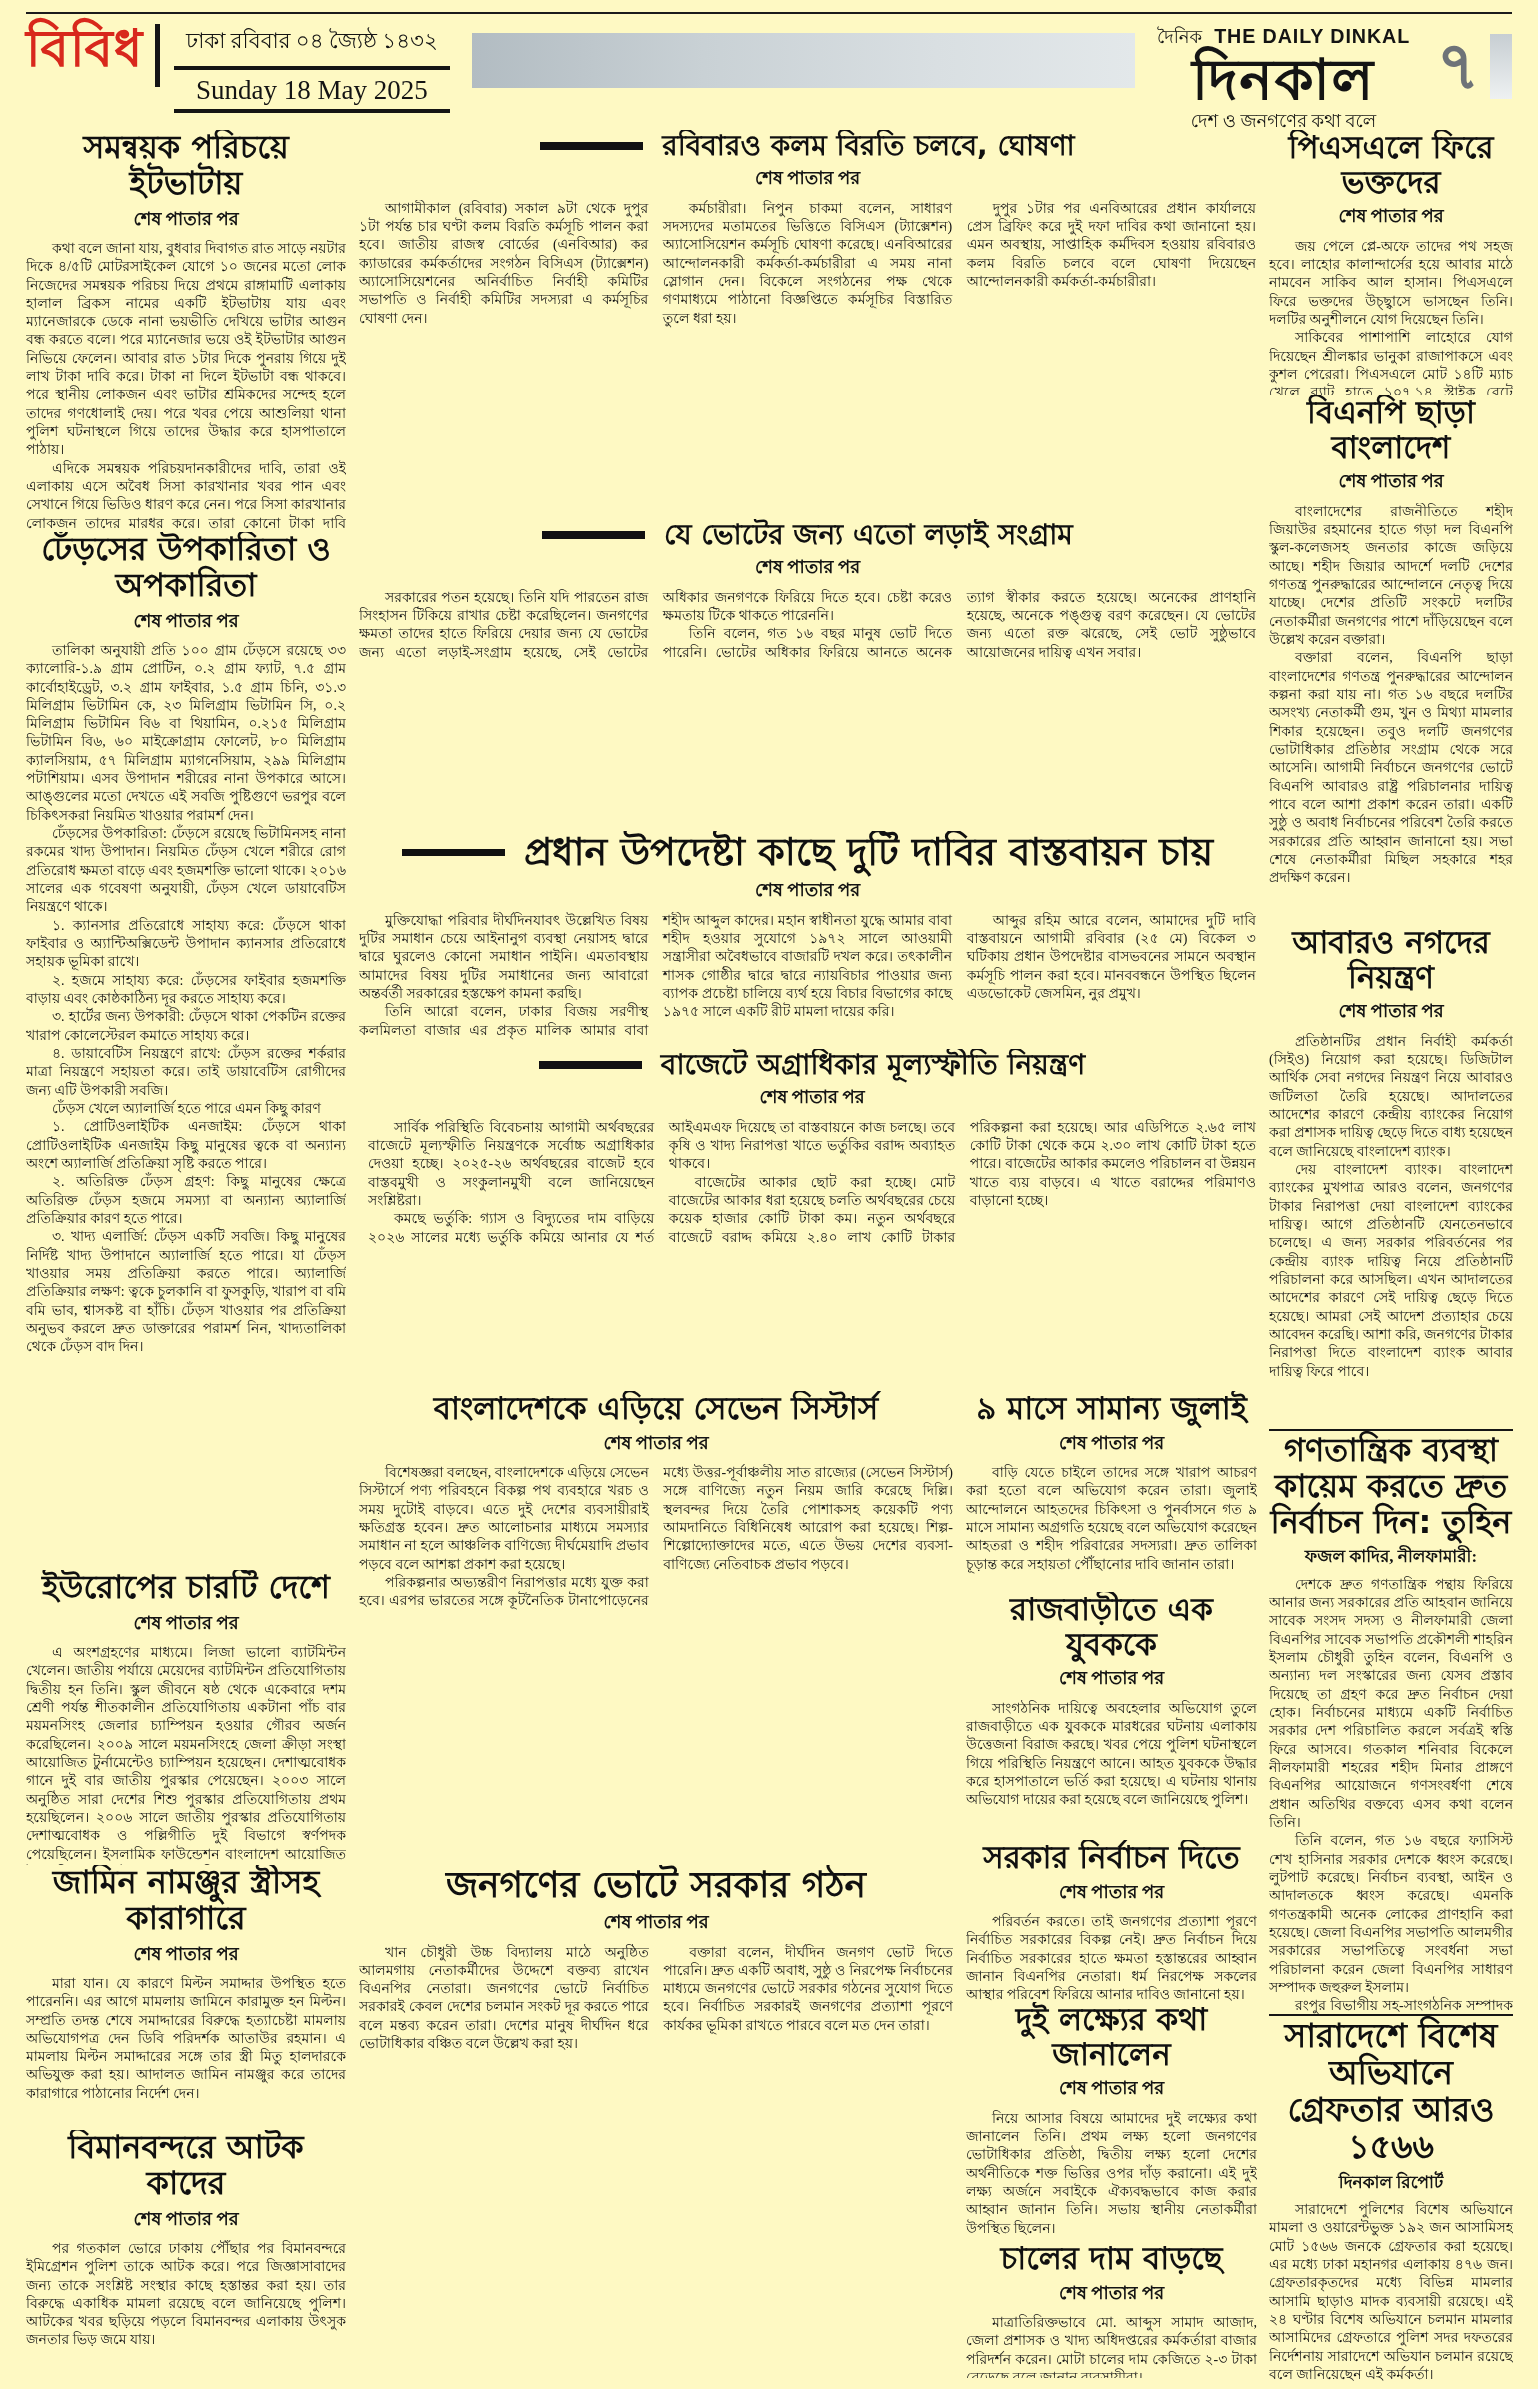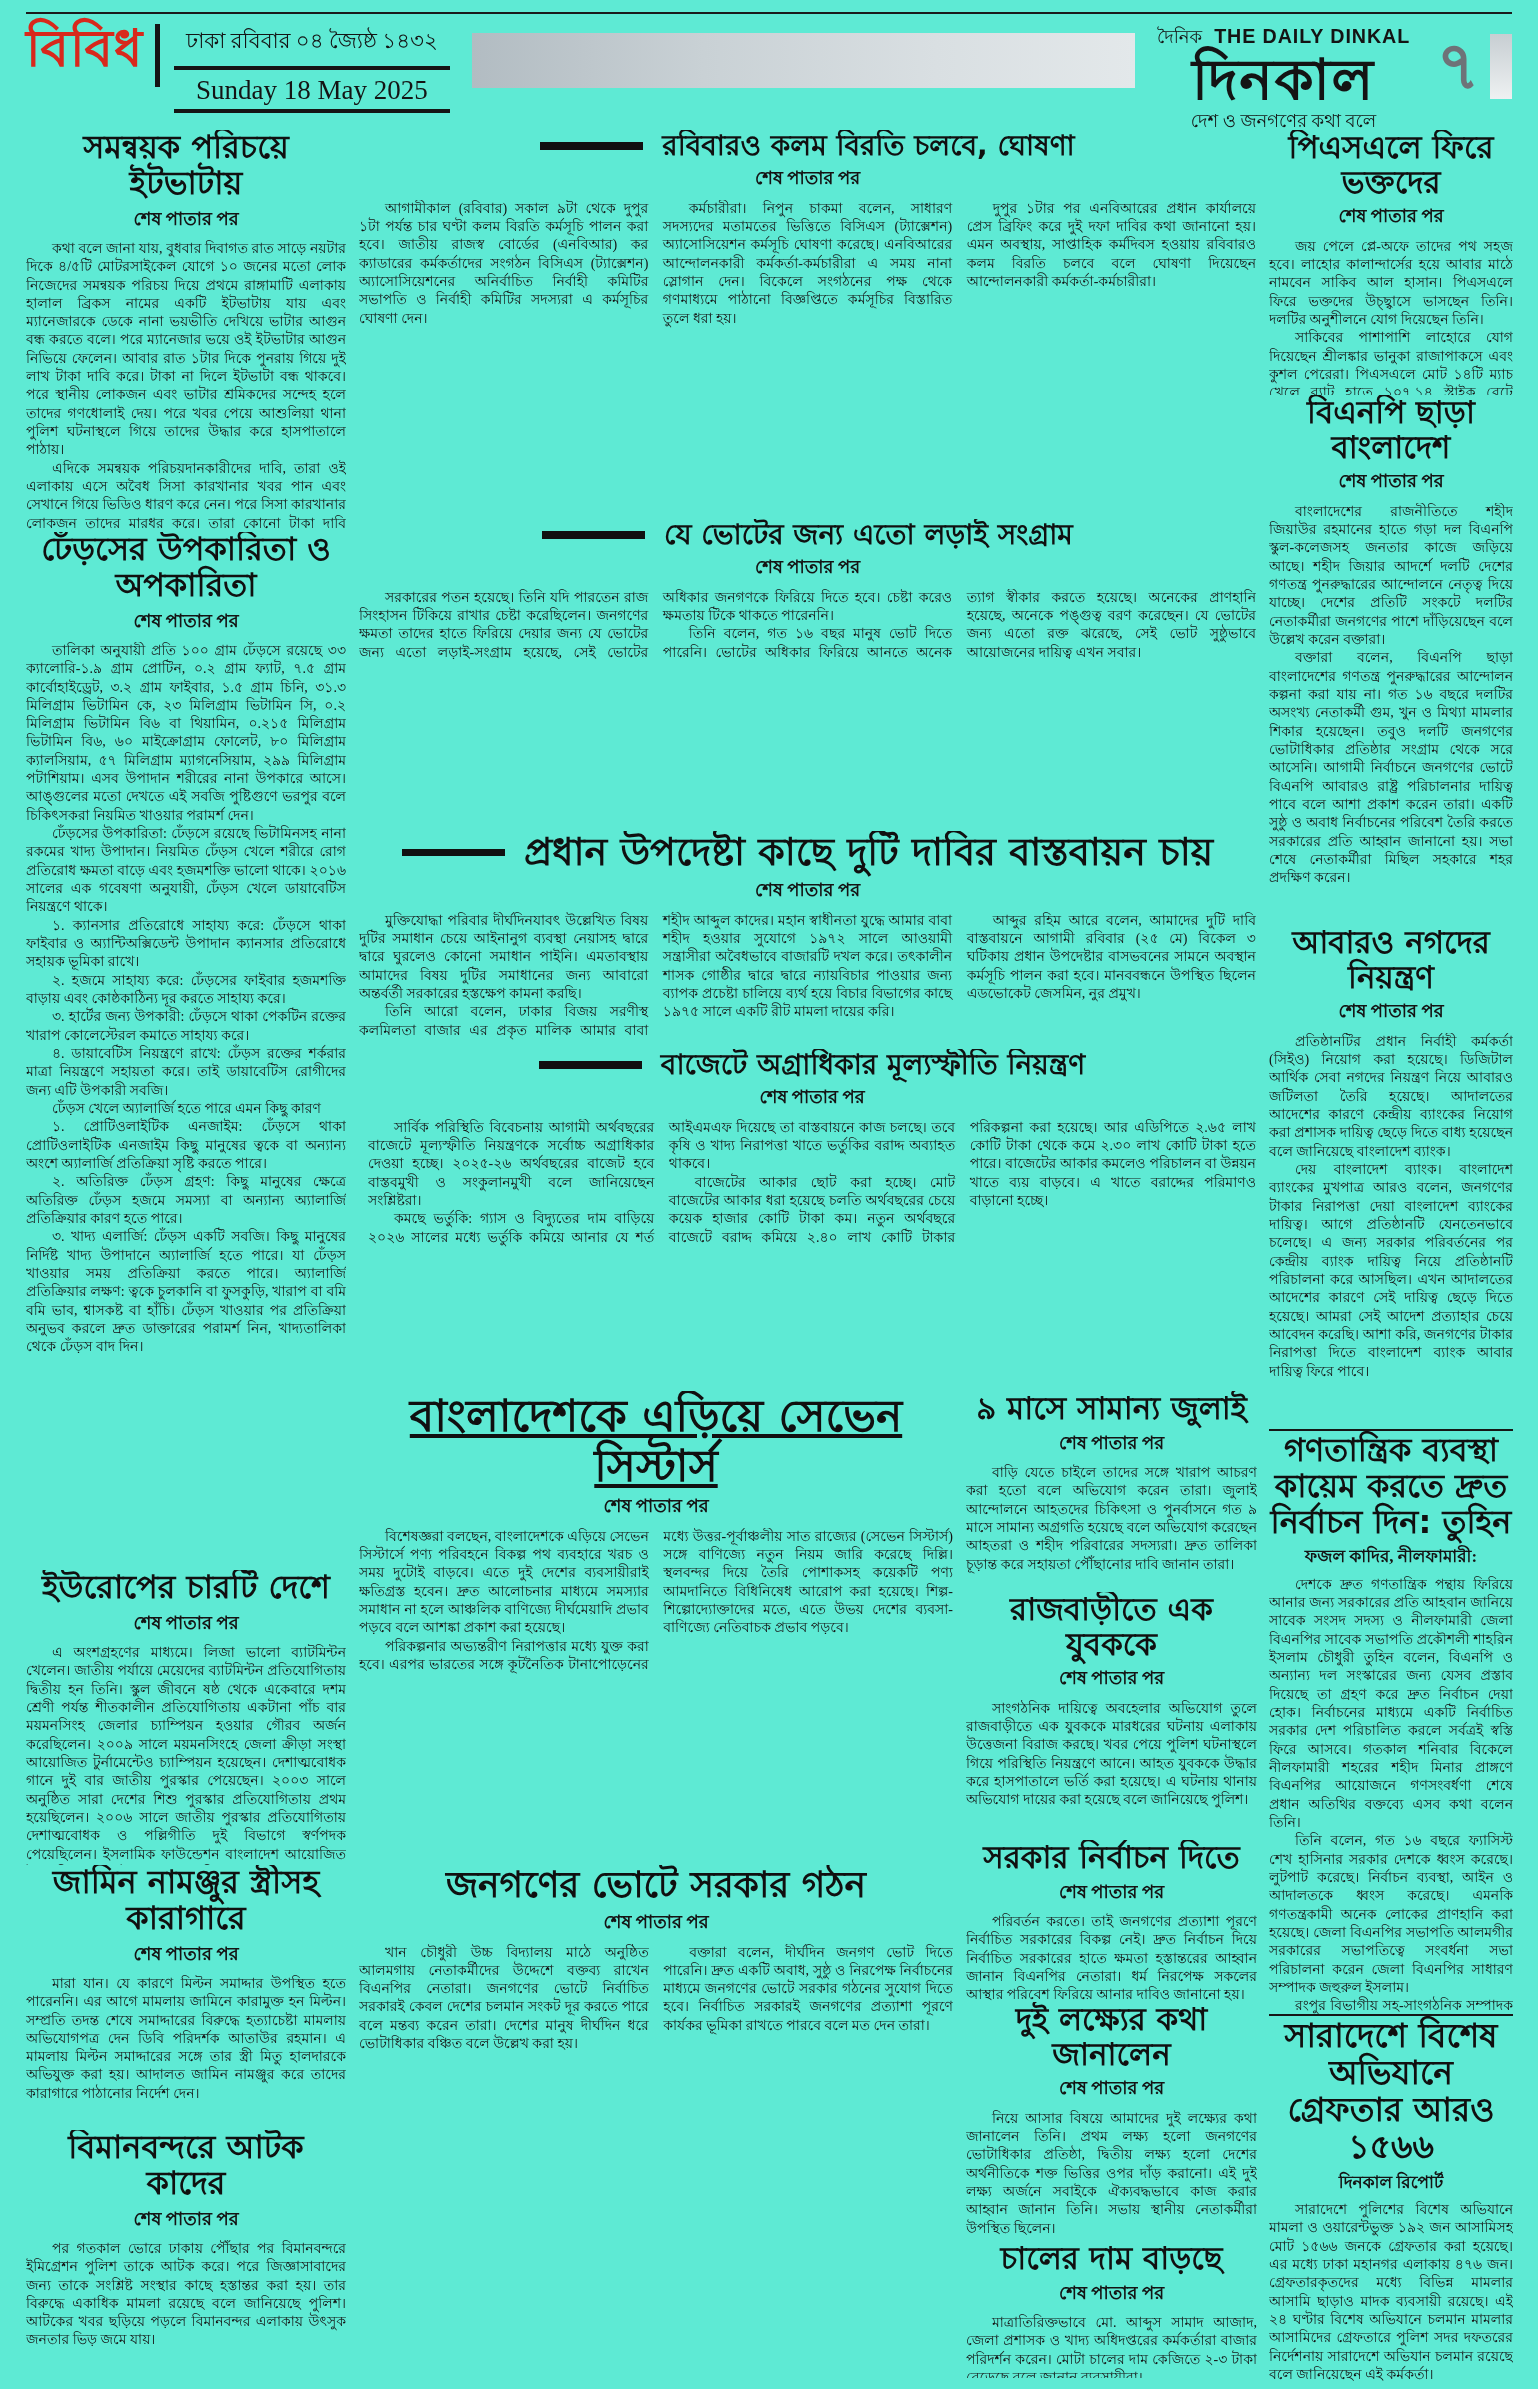--- a/index.html
+++ b/index.html
@@ -1,16 +1,16 @@
 <!DOCTYPE html>
 <html lang="bn" style="font-size:13.7px"><head>
 <meta charset="utf-8">
 <style>
   html,body{margin:0;padding:0;background:#e9e7e2;}
-  .page{width:1538px;height:2389px;background:#5eead4;color:#141414;
+  .page{width:1538px;height:2389px;background:#fef9c3;color:#141414;
         font-family:"Liberation Serif",serif;box-sizing:border-box;
         padding:12px 26px 20.5px;position:relative;overflow:hidden;}
   
   .hdr{display:flex;align-items:flex-start;border-top:2.6px solid #1b1b1b;padding-top:8.5px;height:101px;}
   .section-name{color:#d8281c;font-weight:bold;font-size:51px;line-height:1;
                 font-family:"DejaVu Sans",sans-serif;letter-spacing:0.9px;}
   .hdr-vbar{width:5.1px;background:#151515;height:63px;margin:1.7px 13.7px 0 12px;}
   .dateblock{text-align:center;margin-top:1.7px;}
   .date-bn{font-size:21.4px;padding:0 12px 6px;border-bottom:4.3px solid #151515;}
   .date-en{font-size:27px;padding:5.1px 12px 2.6px;border-bottom:4.3px solid #151515;}
@@ -191,21 +191,21 @@
           <p>সার্বিক পরিস্থিতি বিবেচনায় আগামী অর্থবছরের বাজেটে মূল্যস্ফীতি নিয়ন্ত্রণকে সর্বোচ্চ অগ্রাধিকার দেওয়া হচ্ছে। ২০২৫-২৬ অর্থবছরের বাজেট হবে বাস্তবমুখী ও সংকুলানমুখী বলে জানিয়েছেন সংশ্লিষ্টরা।</p>
           <p>কমছে ভর্তুকি: গ্যাস ও বিদ্যুতের দাম বাড়িয়ে ২০২৬ সালের মধ্যে ভর্তুকি কমিয়ে আনার যে শর্ত আইএমএফ দিয়েছে তা বাস্তবায়নে কাজ চলছে। তবে কৃষি ও খাদ্য নিরাপত্তা খাতে ভর্তুকির বরাদ্দ অব্যাহত থাকবে।</p>
           <p>বাজেটের আকার ছোট করা হচ্ছে। মোট বাজেটের আকার ধরা হয়েছে চলতি অর্থবছরের চেয়ে কয়েক হাজার কোটি টাকা কম। নতুন অর্থবছরে বাজেটে বরাদ্দ কমিয়ে ২.৪০ লাখ কোটি টাকার পরিকল্পনা করা হয়েছে। আর এডিপিতে ২.৬৫ লাখ কোটি টাকা থেকে কমে ২.৩০ লাখ কোটি টাকা হতে পারে। বাজেটের আকার কমলেও পরিচালন বা উন্নয়ন খাতে ব্যয় বাড়বে। এ খাতে বরাদ্দের পরিমাণও বাড়ানো হচ্ছে।</p>
         </div>
       </div>
 
       <div class="center-bottom">
 
         <div class="col">
           <div class="art h-seven">
-            <h2 class="hl hl-md" style="font-size:44px;text-decoration:underline;">বাংলাদেশকে এড়িয়ে সেভেন সিস্টার্স</h2>
+            <h2 class="hl hl-md" style="font-size:31px;">বাংলাদেশকে এড়িয়ে সেভেন সিস্টার্স</h2>
             <div class="kick">শেষ পাতার পর</div>
             <div class="body cols2">
               <p>বিশেষজ্ঞরা বলছেন, বাংলাদেশকে এড়িয়ে সেভেন সিস্টার্সে পণ্য পরিবহনে বিকল্প পথ ব্যবহারে খরচ ও সময় দুটোই বাড়বে। এতে দুই দেশের ব্যবসায়ীরাই ক্ষতিগ্রস্ত হবেন। দ্রুত আলোচনার মাধ্যমে সমস্যার সমাধান না হলে আঞ্চলিক বাণিজ্যে দীর্ঘমেয়াদি প্রভাব পড়বে বলে আশঙ্কা প্রকাশ করা হয়েছে।</p>
               <p>পরিকল্পনার অভ্যন্তরীণ নিরাপত্তার মধ্যে যুক্ত করা হবে। এরপর ভারতের সঙ্গে কূটনৈতিক টানাপোড়েনের মধ্যে উত্তর-পূর্বাঞ্চলীয় সাত রাজ্যের (সেভেন সিস্টার্স) সঙ্গে বাণিজ্যে নতুন নিয়ম জারি করেছে দিল্লি। স্থলবন্দর দিয়ে তৈরি পোশাকসহ কয়েকটি পণ্য আমদানিতে বিধিনিষেধ আরোপ করা হয়েছে। শিল্প-শিল্পোদ্যোক্তাদের মতে, এতে উভয় দেশের ব্যবসা-বাণিজ্যে নেতিবাচক প্রভাব পড়বে।</p>
             </div>
           </div>
           <div class="art h-people">
             <h2 class="hl hl-md" style="font-size:36px;">জনগণের ভোটে সরকার গঠন</h2>
             <div class="kick">শেষ পাতার পর</div>
             <div class="body cols2">

